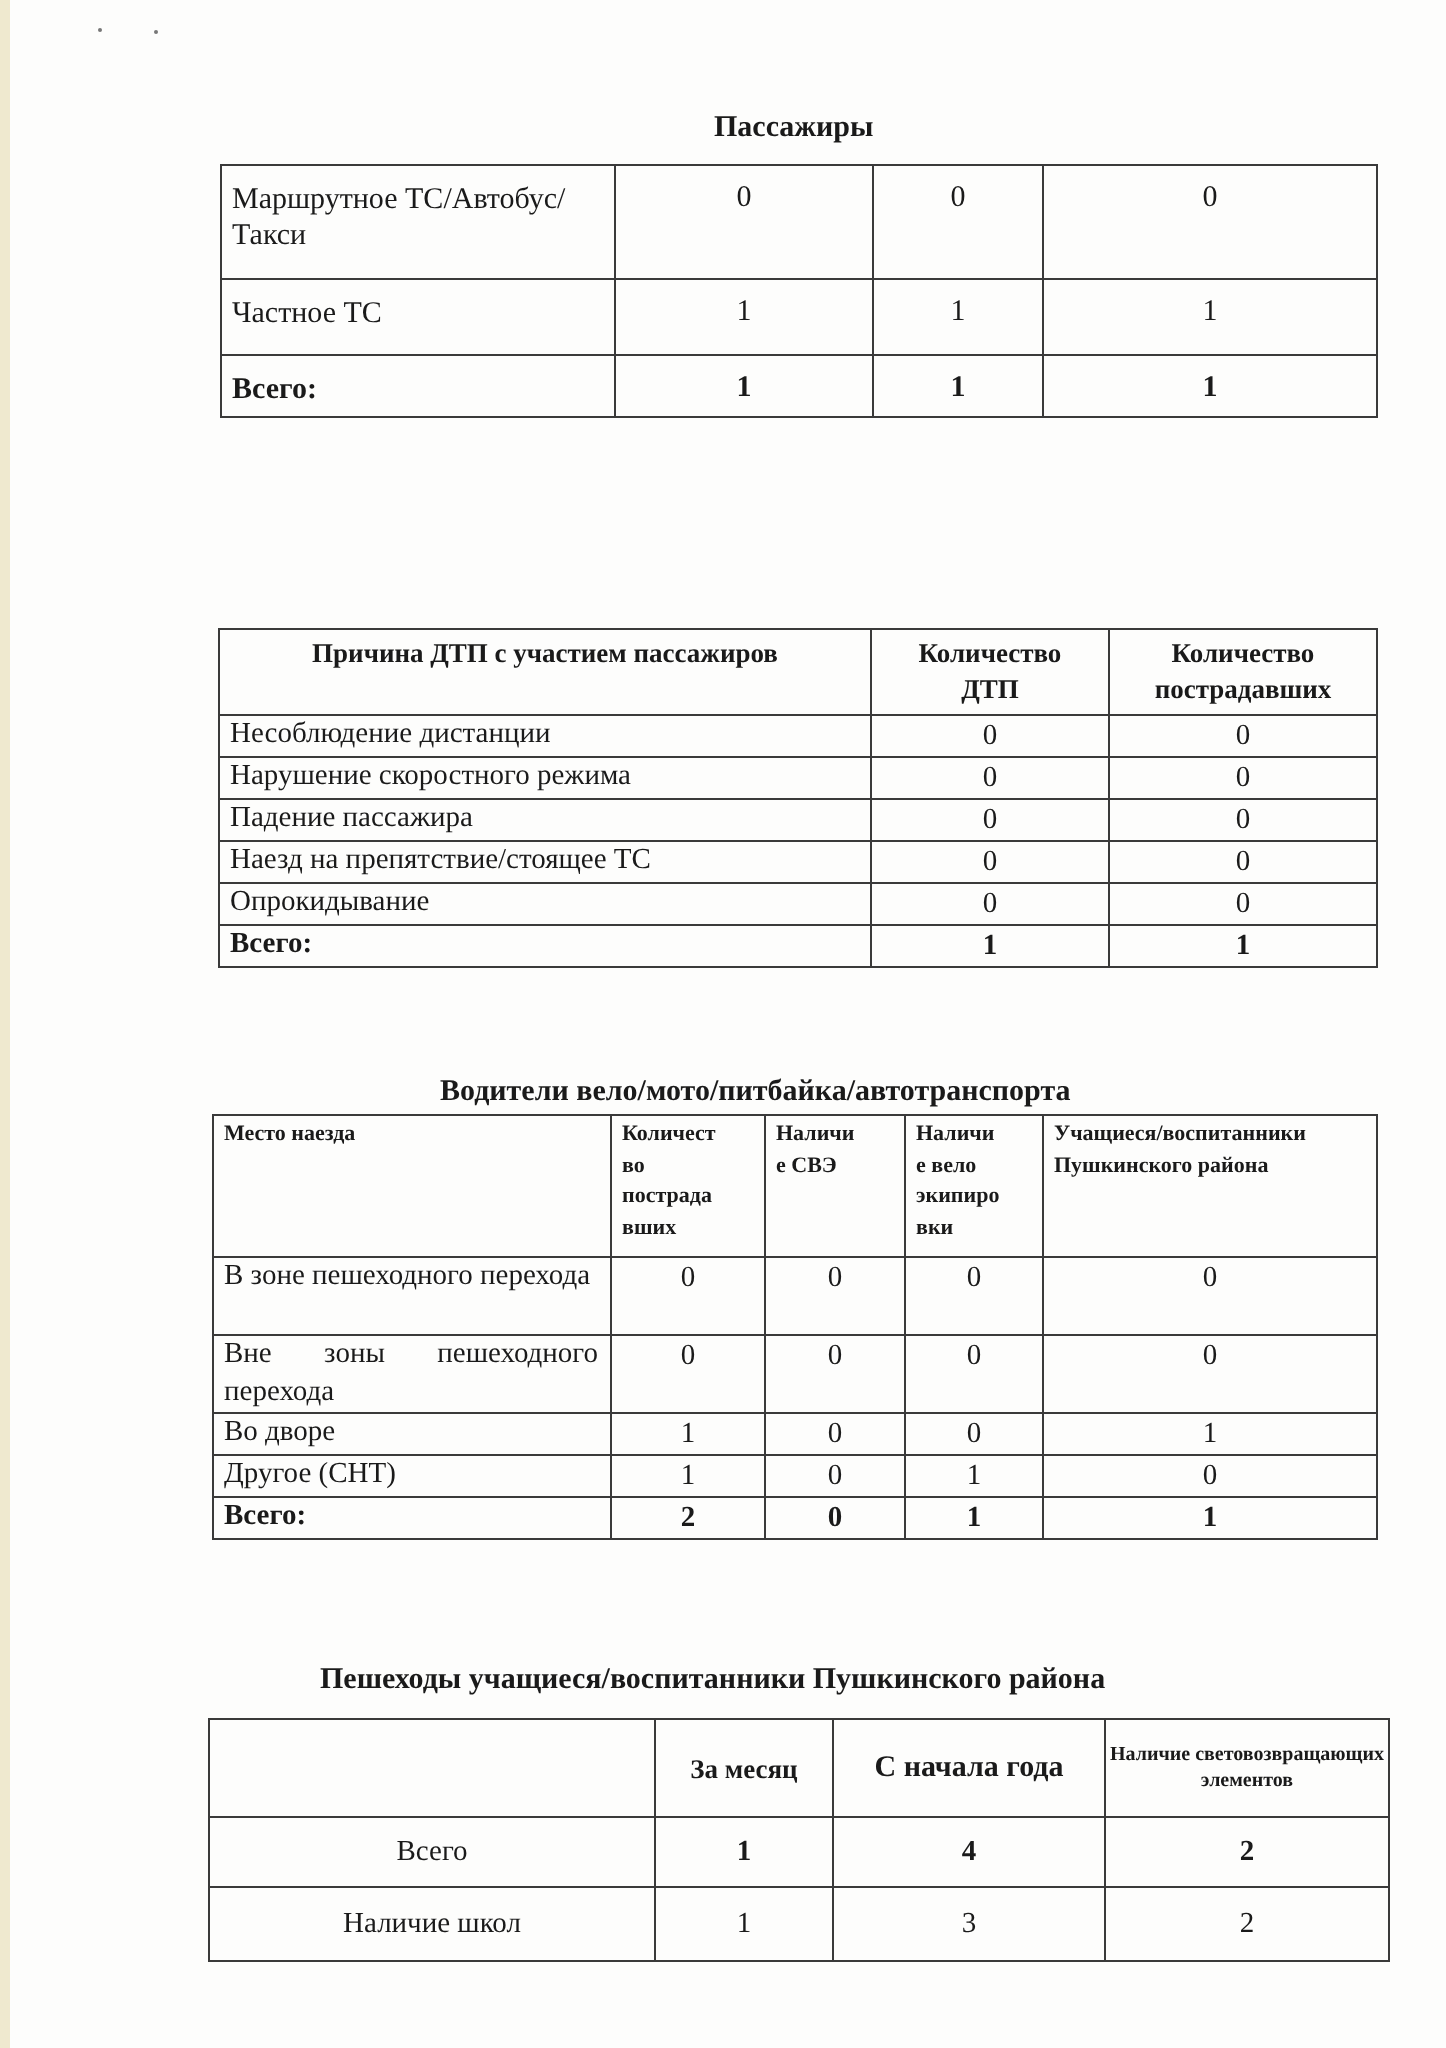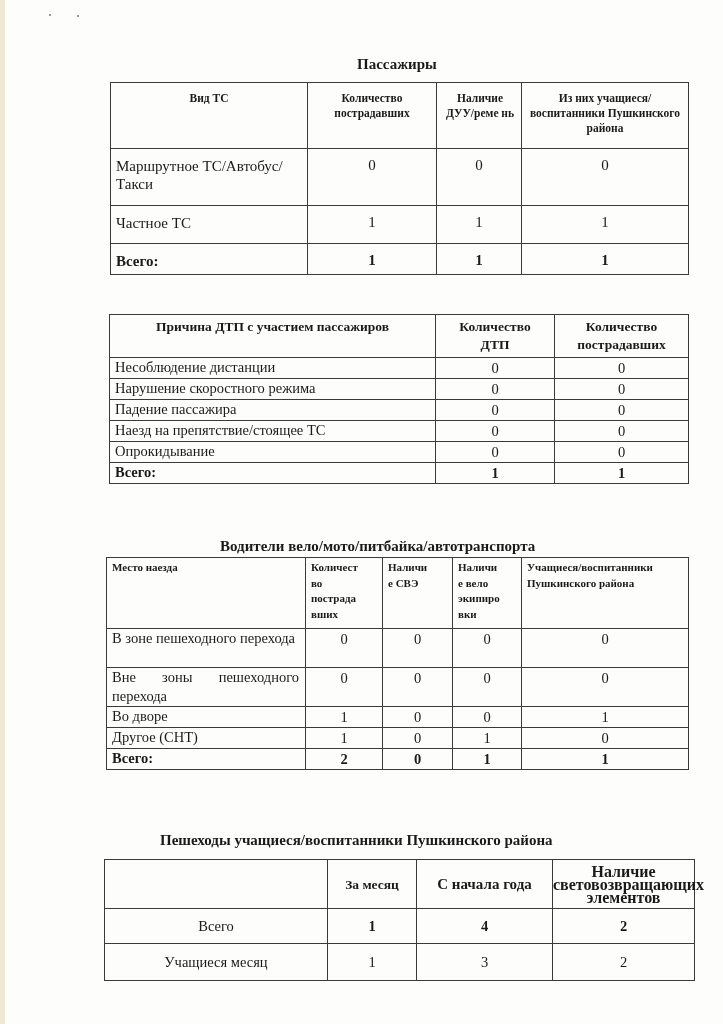--- a/index.html
+++ b/index.html
@@ -56,26 +56,20 @@
 
 <div class="title" style="left:357px;top:56px;">Пассажиры</div>
 <table id="t1">
   <colgroup>
       <col style="width:197px">
       <col style="width:129px">
       <col style="width:85px">
       <col style="width:167px">
     </colgroup>
   <tbody>
-      <tr>
-    <th class="hd">Вид ТС</th>
-    <th class="hd" style="padding-left:8px;padding-right:8px;">Количество пострадавших</th>
-    <th class="hd" style="padding-left:6px;padding-right:4px;">Наличие ДУУ/реме нь</th>
-    <th class="hd" style="padding-left:3px;padding-right:3px;">Из них учащиеся/воспитанники Пушкинского района</th>
-  </tr>
   <tr>
     <td class="l" style="height:48px;">Маршрутное ТС/Автобус/Такси</td>
     <td class="c">0</td>
     <td class="c">0</td>
     <td class="c">0</td>
   </tr>
   <tr>
     <td class="l" style="height:29px;">Частное ТС</td>
     <td class="c">1</td>
     <td class="c">1</td>
@@ -196,28 +190,28 @@
       <col style="width:223px">
       <col style="width:89px">
       <col style="width:136px">
       <col style="width:142px">
     </colgroup>
   <tbody>
       <tr>
     <th class="hd"></th>
     <th class="hd" style="font-size:13.5px;">За месяц</th>
     <th class="hd" style="font-size:15px;">С начала года</th>
-    <th class="hd" style="font-size:16px;line-height:13px;padding:0 0;">Наличие световозвращающих элементов</th>
+    <th class="hd" style="font-size:10px;line-height:13px;padding:0 0;">Наличие световозвращающих элементов</th>
   </tr>
   <tr>
     <td>Всего</td>
     <td class="b">1</td>
     <td class="b">4</td>
     <td class="b">2</td>
   </tr>
   <tr>
-    <td style="height:36px;">Учащиеся месяц</td>
+    <td style="height:36px;">Наличие школ</td>
     <td>1</td>
     <td>3</td>
     <td>2</td>
   </tr>
 </tbody>
   </table>
 
 </body></html>

